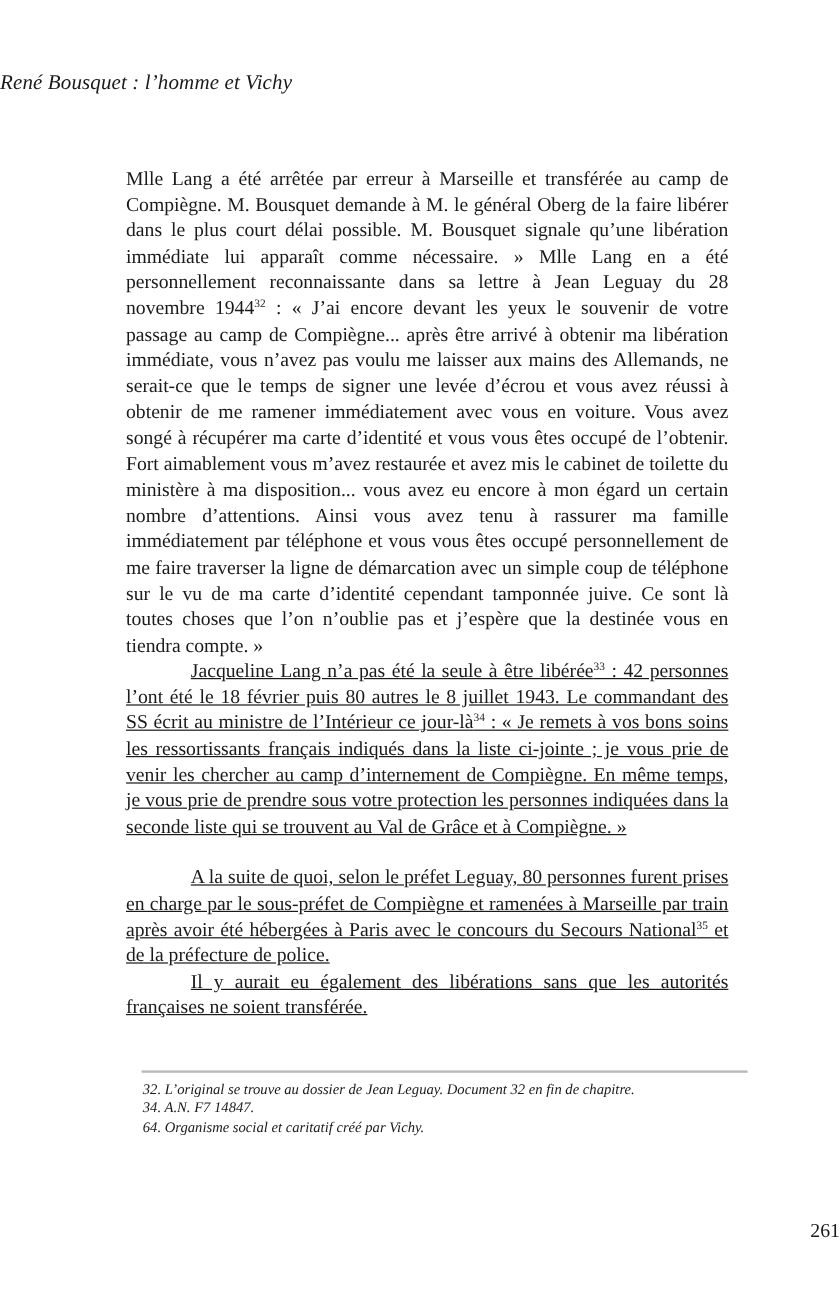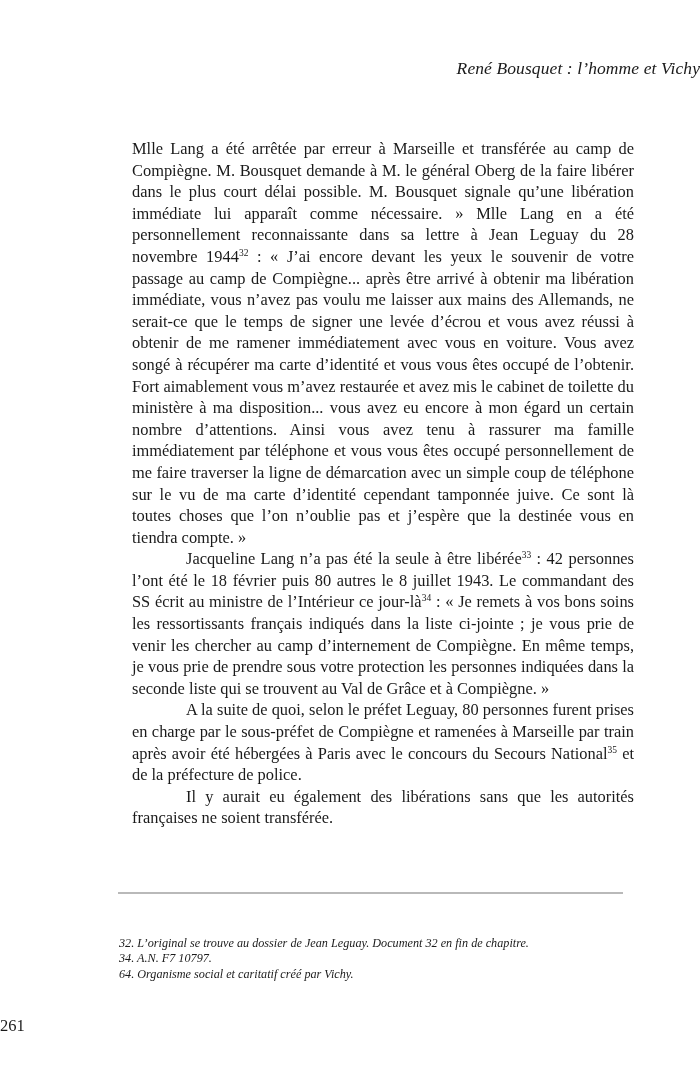--- a/index.html
+++ b/index.html
@@ -13,89 +13,91 @@
       position: relative;
       overflow: hidden;
       font-family: "Liberation Serif", "DejaVu Serif", serif;
       color: #1a1a1a;
     }
     .running-head {
       position: absolute;
       top: 58px;
       left: 0;
       width: 700px;
-      text-align: right;
+      text-align: left;
       font-style: italic;
       font-size: 17.5px;
       letter-spacing: 0.1px;
     }
     .body-text {
       position: absolute;
       top: 138px;
-      left: 132px;
+      left: 105px;
       width: 502px;
       font-size: 16.4px;
       line-height: 21.6px;
       text-align: justify;
     }
     .body-text p {
       margin: 0;
     }
     .body-text p.indent {
       text-indent: 54px;
+      text-decoration: underline;
     }
     .body-text p.gap {
+      margin-top: 21px;
     }
     sup {
       font-size: 9.5px;
       line-height: 0;
       vertical-align: 6px;
     }
     .rule {
       position: absolute;
       top: 892px;
       left: 118px;
       width: 505px;
       height: 2px;
       background: #b9b9b9;
     }
     .footnotes {
       position: absolute;
-      top: 936px;
+      top: 901px;
       left: 119px;
       width: 520px;
       font-style: italic;
       font-size: 12.2px;
       line-height: 15.4px;
     }
     .footnotes div {
       white-space: nowrap;
     }
     .page-number {
       position: absolute;
       top: 1016px;
       left: 0;
       width: 700px;
-      text-align: left;
+      text-align: right;
       font-size: 16.5px;
     }
   </style>
 </head>
 <body>
 
 <div class="running-head">René Bousquet : l’homme et Vichy</div>
 
 <div class="body-text">
   <p><span>Mlle Lang a été arrêtée par erreur à Marseille et transférée au camp de Compiègne. M. Bousquet demande à M. le général Oberg de la faire libérer dans le plus court délai possible. M. Bousquet signale qu’une libération immédiate lui apparaît comme nécessaire. » Mlle Lang en a été personnellement reconnaissante dans sa lettre à Jean Leguay du 28 novembre 1944</span><sup>32</sup><span> : « J’ai encore devant les yeux le souvenir de votre passage au camp de Compiègne... après être arrivé à obtenir ma libération immédiate, vous n’avez pas voulu me laisser aux mains des Allemands, ne serait-ce que le temps de signer une levée d’écrou et vous avez réussi à obtenir de me ramener immédiatement avec vous en voiture. Vous avez songé à récupérer ma carte d’identité et vous vous êtes occupé de l’obtenir. Fort aimablement vous m’avez restaurée et avez mis le cabinet de toilette du ministère à ma disposition... vous avez eu encore à mon égard un certain nombre d’attentions. Ainsi vous avez tenu à rassurer ma famille immédiatement par téléphone et vous vous êtes occupé personnellement de me faire traverser la ligne de démarcation avec un simple coup de téléphone sur le vu de ma carte d’identité cependant tamponnée juive. Ce sont là toutes choses que l’on n’oublie pas et j’espère que la destinée vous en tiendra compte. »</span></p>
   <p class="indent"><span>Jacqueline Lang n’a pas été la seule à être libérée</span><sup>33</sup><span> : 42 personnes l’ont été le 18 février puis 80 autres le 8 juillet 1943. Le commandant des SS écrit au ministre de l’Intérieur ce jour-là</span><sup>34</sup><span> : « Je remets à vos bons soins les ressortissants français indiqués dans la liste ci-jointe ; je vous prie de venir les chercher au camp d’internement de Compiègne. En même temps, je vous prie de prendre sous votre protection les personnes indiquées dans la seconde liste qui se trouvent au Val de Grâce et à Compiègne. »</span></p>
   <p class="indent gap"><span>A la suite de quoi, selon le préfet Leguay, 80 personnes furent prises en charge par le sous-préfet de Compiègne et ramenées à Marseille par train après avoir été hébergées à Paris avec le concours du Secours National</span><sup>35</sup><span> et de la préfecture de police.</span></p>
   <p class="indent">Il y aurait eu également des libérations sans que les autorités françaises ne soient transférée.</p>
 </div>
 
 <div class="rule"></div>
 
 <div class="footnotes">
   <div>32. L’original se trouve au dossier de Jean Leguay. Document 32 en fin de chapitre.</div>
-  <div>34. A.N. F7 10797.</div>
+  <div>34. A.N. F7 14847.</div>
   <div>64. Organisme social et caritatif créé par Vichy.</div>
 </div>
 
 <div class="page-number">261</div>
 
 </body></html>

